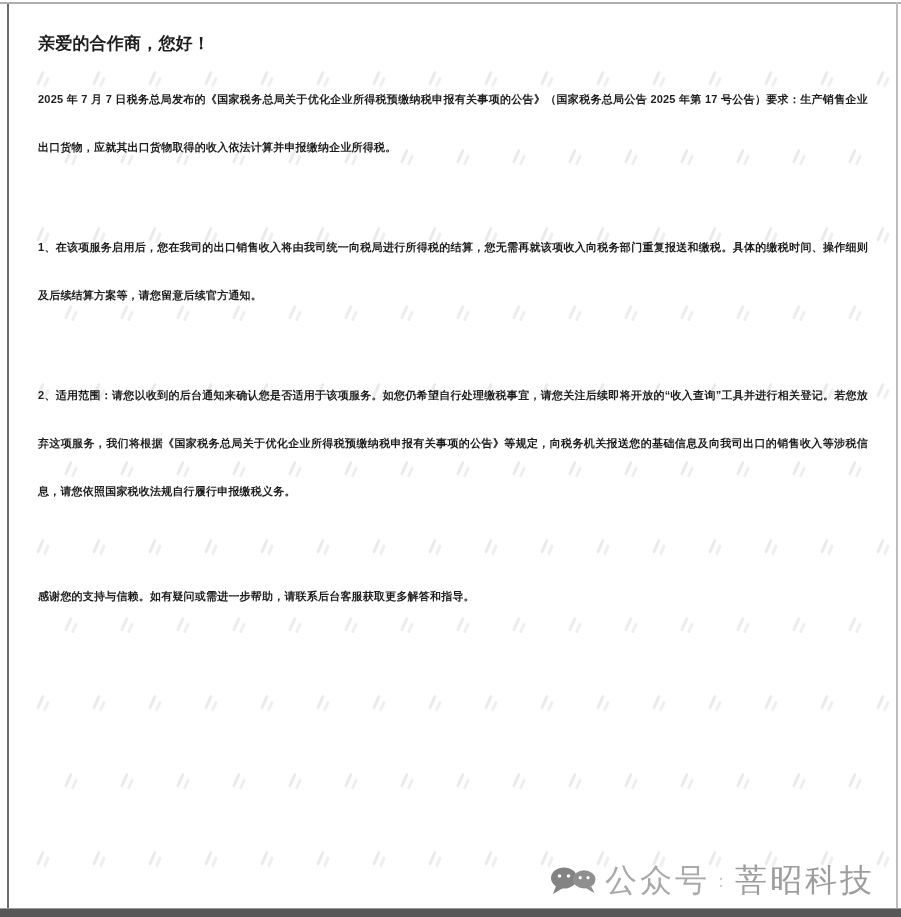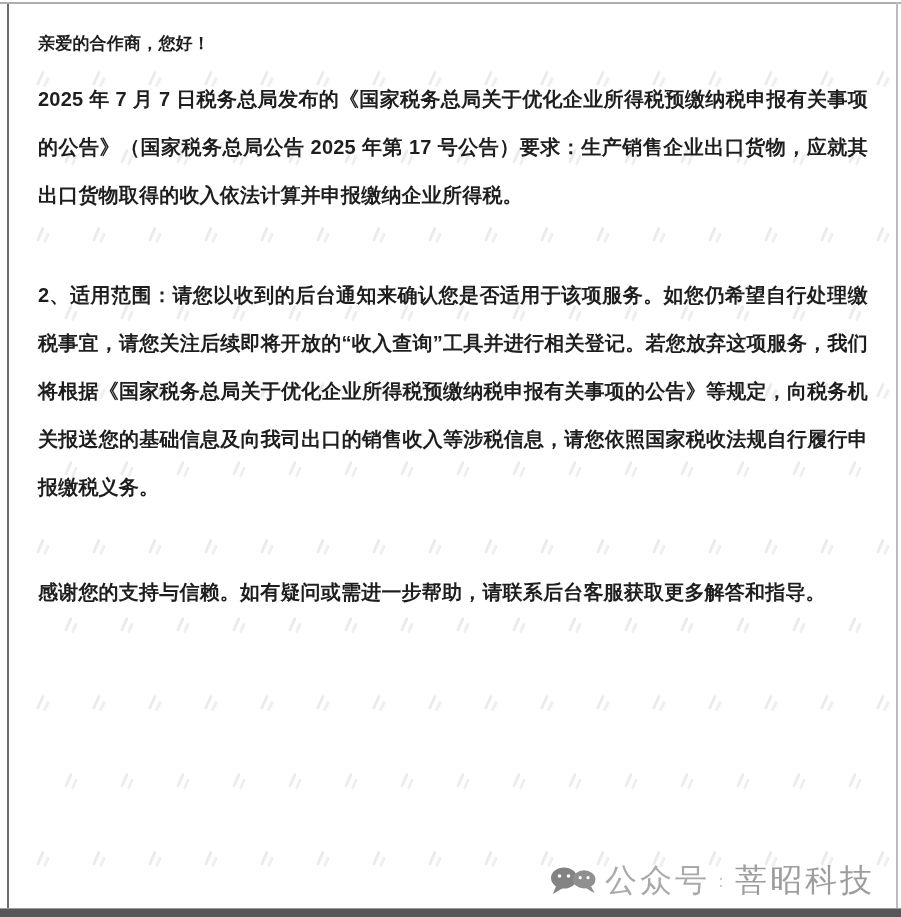--- a/index.html
+++ b/index.html
@@ -64,21 +64,21 @@
     margin-bottom: 14px;
   }
   .greeting {
     font-size: 17px;
     line-height: 48px;
     font-weight: 600;
     letter-spacing: 0.2px;
     margin-bottom: 7px;
   }
   .para {
-    font-size: 20px;
+    font-size: 11px;
     line-height: 48px;
     font-weight: 600;
     letter-spacing: 0.2px;
     text-align: justify;
   }
   .gap  { margin-top: 52px; }
   .gap-last { margin-top: 57px; }
   
   .brand-wm {
     position: absolute;
@@ -287,20 +287,21 @@
       <div class="wm-mark" style="left: 651px; top: 852px;"></div>
       <div class="wm-mark" style="left: 707px; top: 852px;"></div>
       <div class="wm-mark" style="left: 763px; top: 852px;"></div>
       <div class="wm-mark" style="left: 819px; top: 852px;"></div>
       <div class="wm-mark" style="left: 875px; top: 852px;"></div>
     </div>
 
   <div class="content">
     <p class="greeting">亲爱的合作商，您好！</p>
     <p class="para">2025 年 7 月 7 日税务总局发布的《国家税务总局关于优化企业所得税预缴纳税申报有关事项的公告》（国家税务总局公告 2025 年第 17 号公告）要求：生产销售企业出口货物，应就其出口货物取得的收入依法计算并申报缴纳企业所得税。</p>
+    <p class="para gap">1、在该项服务启用后，您在我司的出口销售收入将由我司统一向税局进行所得税的结算，您无需再就该项收入向税务部门重复报送和缴税。具体的缴税时间、操作细则及后续结算方案等，请您留意后续官方通知。</p>
     <p class="para gap">2、适用范围：请您以收到的后台通知来确认您是否适用于该项服务。如您仍希望自行处理缴税事宜，请您关注后续即将开放的“收入查询”工具并进行相关登记。若您放弃这项服务，我们将根据《国家税务总局关于优化企业所得税预缴纳税申报有关事项的公告》等规定，向税务机关报送您的基础信息及向我司出口的销售收入等涉税信息，请您依照国家税收法规自行履行申报缴税义务。</p>
     <p class="para gap-last">感谢您的支持与信赖。如有疑问或需进一步帮助，请联系后台客服获取更多解答和指导。</p>
   </div>
 
   <div class="brand-wm">
     <span class="wicons">
       <svg class="w1" width="32" height="30" viewBox="0 0 32 30">
         <g fill="#6e6e6e">
           <ellipse cx="15" cy="12" rx="13" ry="10.5"></ellipse>
           <path d="M7 20 L4 28 L14 22 Z"></path>

